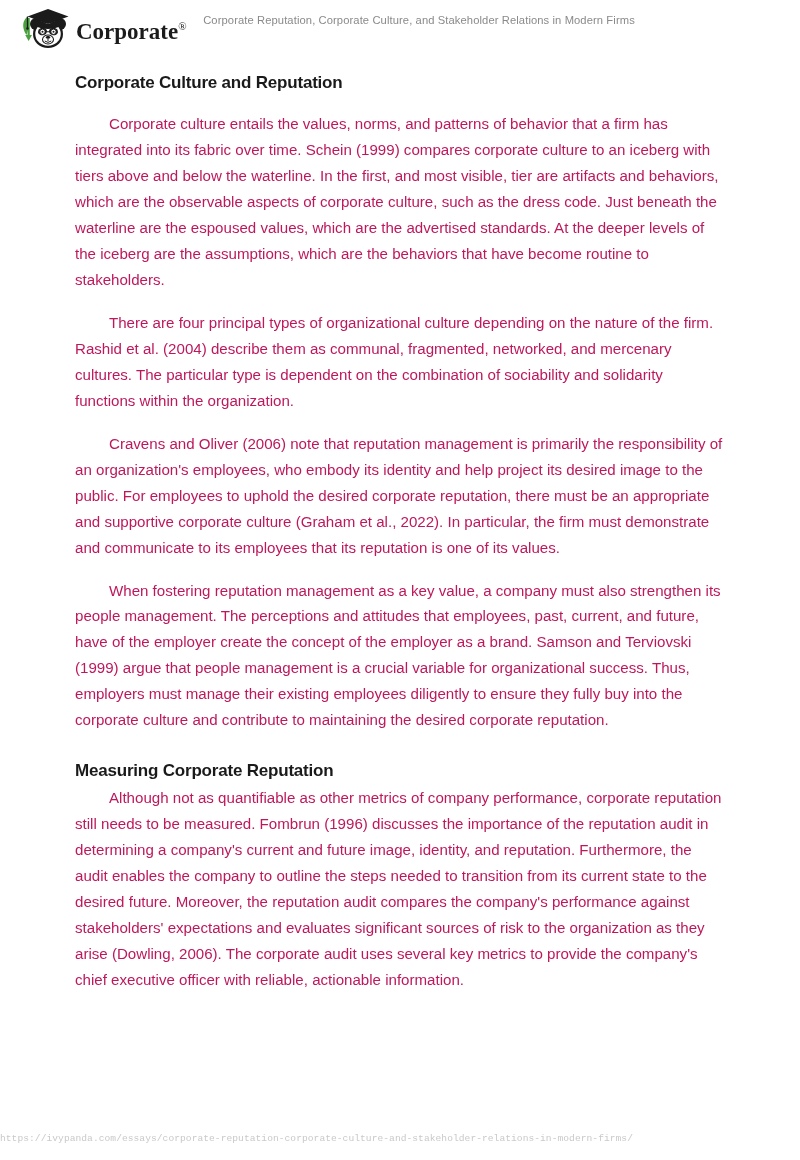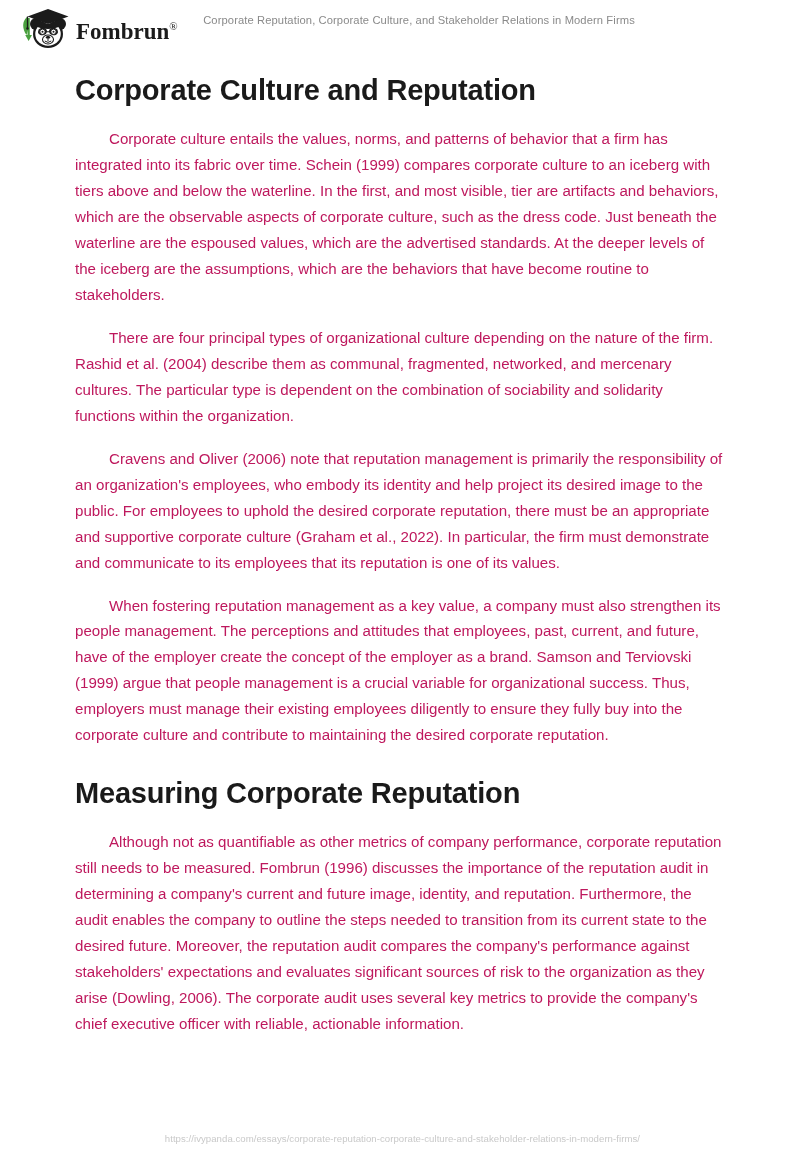--- a/index.html
+++ b/index.html
@@ -82,31 +82,31 @@
 
   
   .content {
     position: absolute;
     left: 75px;
     top: 72px;
     width: 648px;
   }
 
   h2.section-title {
-    font-size: 29px;
+    font-size: 17px;
     font-weight: bold;
     color: #1a1a1a;
     margin: 0 0 18px 0;
     line-height: 1.25;
     letter-spacing: -0.2px;
   }
 
   h2.section-title.second {
     margin-top: 27px;
-    margin-bottom: 18px;
+    margin-bottom: 4px;
   }
 
   p.para {
     font-size: 15.1px;
     line-height: 1.72;
     margin: 0 0 17px 0;
     text-indent: 34px;
     color: #be185d;
     text-align: left;
   }
@@ -114,24 +114,24 @@
   p.para:last-child {
     margin-bottom: 8px;
   }
 
   
   .page-footer {
     position: absolute;
     left: 0;
     bottom: 16px;
     width: 640px;
-    text-align: right;
+    text-align: left;
     font-size: 9.6px;
     color: #c9c9c9;
-    font-family: Liberation Sans, sans-serif;
+    font-family: Liberation Mono, monospace;
     letter-spacing: 0.05px;
   }
 </style>
 </head>
 <body>
 
 <div class="page">
 
   <div class="page-header">
 
@@ -170,21 +170,21 @@
           <path d="M53.5 70 Q60 75.5, 66.5 70" stroke="#1b1b1b" stroke-width="2" fill="none"></path>
         </g>
 
         <g>
           <path d="M60 6 L101 21 L60 36 L19 21 Z" fill="#1b1b1b"></path>
           <path d="M36 27 L36 41 Q60 51, 84 41 L84 27 L60 36 Z" fill="#1b1b1b"></path>
           <path d="M19 21 L19 44" stroke="#1b1b1b" stroke-width="2.6" fill="none"></path>
           <circle cx="19" cy="45" r="2.6" fill="#1b1b1b"></circle>
         </g>
       </svg>
-      <span class="brand-word"><span>Fombrun</span><span class="reg">®</span></span>
+      <span class="brand-word"><span>Corporate</span><span class="reg">®</span></span>
     </div>
 
     <div class="header-title">Corporate Reputation, Corporate Culture, and Stakeholder Relations in Modern Firms</div>
   </div>
 
   <div class="content">
 
     <h2 class="section-title">Corporate Culture and Reputation</h2>
 
     <p class="para">Corporate culture entails the values, norms, and patterns of behavior that a firm has integrated into its fabric over time. Schein (1999) compares corporate culture to an iceberg with tiers above and below the waterline. In the first, and most visible, tier are artifacts and behaviors, which are the observable aspects of corporate culture, such as the dress code. Just beneath the waterline are the espoused values, which are the advertised standards. At the deeper levels of the iceberg are the assumptions, which are the behaviors that have become routine to stakeholders.</p>

